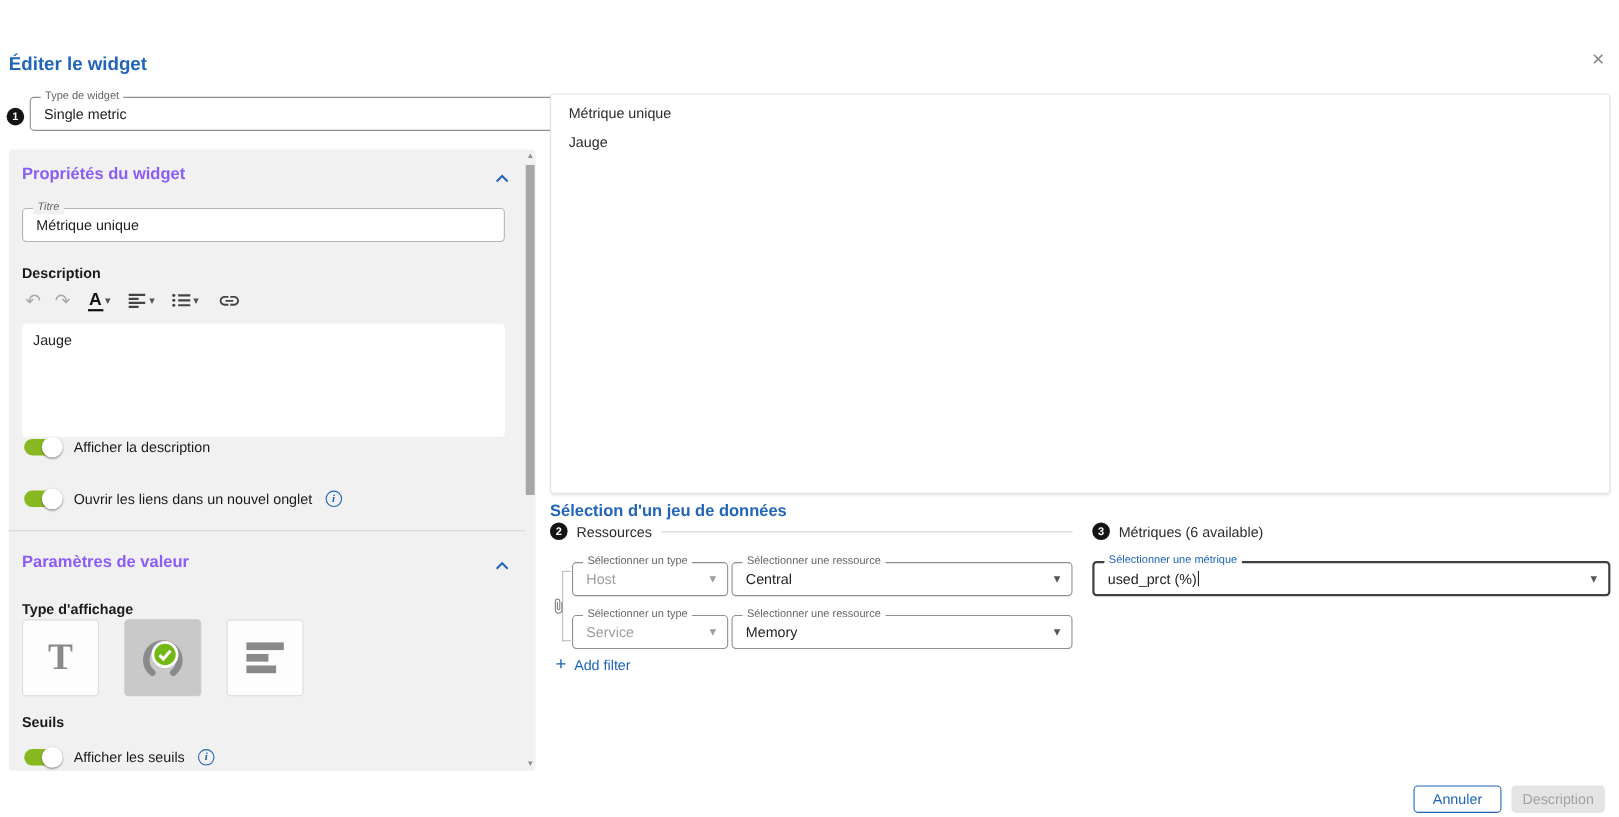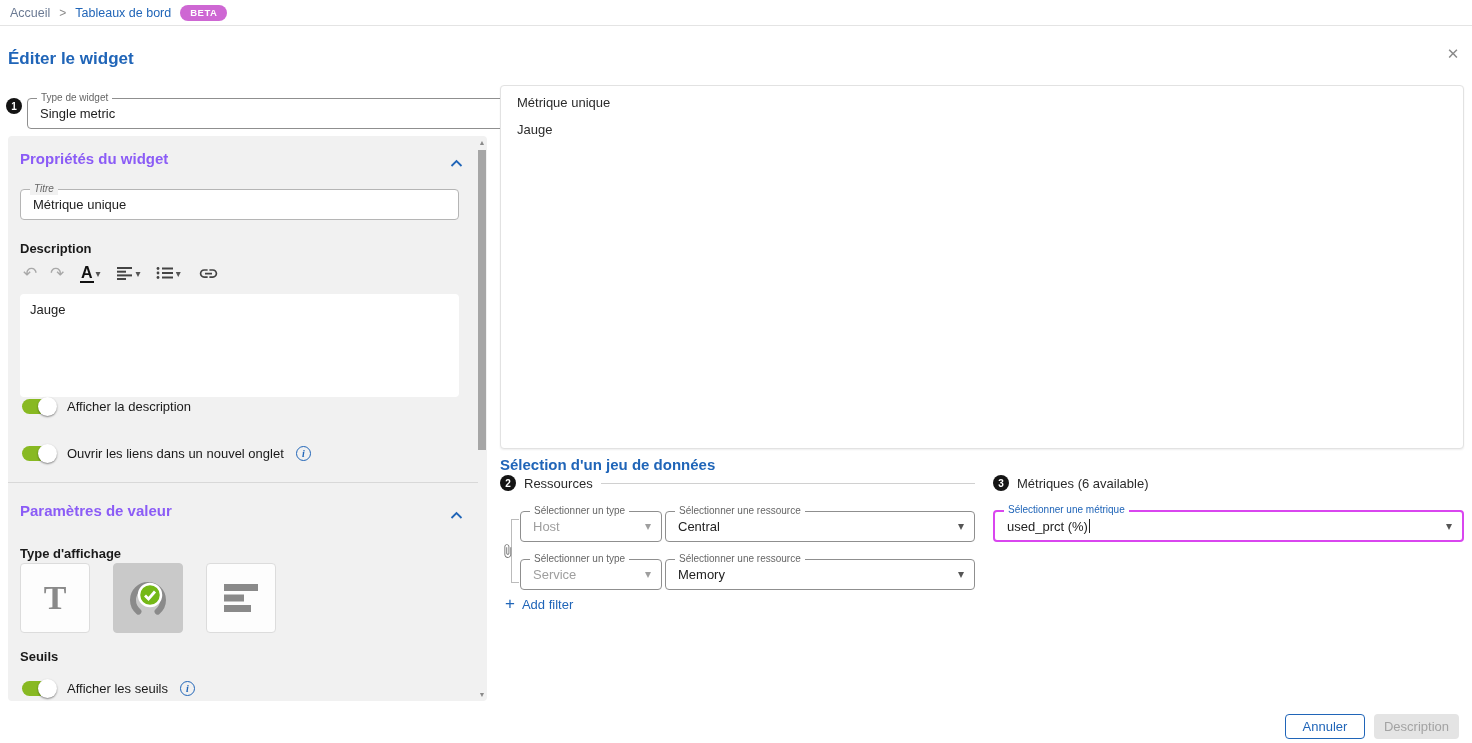--- a/index.html
+++ b/index.html
@@ -20,21 +20,21 @@
 
   .step-badge { width:16px; height:16px; border-radius:50%; background:#141414; color:#fff; font-size:10px; font-weight:bold; display:inline-flex; align-items:center; justify-content:center; flex:0 0 auto; }
 
   
   .nfield { position:absolute; background:#fff; border:1px solid #8f8f8f; border-radius:4px; height:31px; }
   .nfield .nlabel { position:absolute; top:-7px; left:9px; font-size:10px; color:#666; background:#fff; padding:0 4px; line-height:12px; white-space:nowrap; }
   .nfield .nvalue { position:absolute; left:12px; top:7px; font-size:13px; color:#222; white-space:nowrap; }
   .nfield .ncaret { position:absolute; right:10px; top:7px; font-size:12px; color:#555; }
   .nfield.gray-label-bg .nlabel { background:#f1f1f1;font-style:italic; }
   .nfield.disabled .nvalue, .nfield.disabled .ncaret { color:#9e9e9e; }
-  .nfield.focused { border:2px solid #d946ef; }
+  .nfield.focused { border:2px solid #404040; }
   .nfield.focused .nlabel { color:#2065b8; top:-8px; }
   .text-caret { display:inline-block; width:1px; height:14px; background:#222; vertical-align:-2px; margin-left:1px; }
 
   
   .panel { position:absolute; left:8px; top:136px; width:479px; height:565px; background:#f1f1f1; border-radius:4px; }
   .sec-head { position:absolute; left:12px; font-size:15px; font-weight:bold; color:#8b5cf6; }
   .sec-chevron { position:absolute; right:24px; }
   .bold-label { position:absolute; left:12px; font-size:13px; font-weight:bold; color:#1a1a1a; }
   .toolbar { position:absolute; left:12px; top:124px; height:26px; display:flex; align-items:center; gap:7px; }
   .tb-btn { display:flex; align-items:center; justify-content:center; height:24px; min-width:20px; color:#444; }
@@ -78,32 +78,26 @@
 
   
   .btn-cancel { position:absolute; left:1285px; top:714px; width:80px; height:25px; border:1px solid #2065b8; border-radius:4px; background:#fff; color:#2065b8; font-size:13px; font-weight:500; display:flex; align-items:center; justify-content:center; cursor:pointer; }
   .btn-save { position:absolute; left:1374px; top:714px; width:85px; height:25px; border:none; border-radius:4px; background:#e4e4e4; color:#a3a3a3; font-size:13px; font-weight:500; display:flex; align-items:center; justify-content:center; }
 </style>
 </head>
 <body>
 
 <div class="app">
 
-  <div class="crumbbar">
-    <span class="crumb-home">Accueil</span>
-    <span class="crumb-sep">&gt;</span>
-    <span class="crumb-section">Tableaux de bord</span>
-    <span class="beta-pill">BETA</span>
-  </div>
 
   <div class="modal-title">Éditer le widget</div>
   <div class="close-btn">✕</div>
 
   <span class="step-badge" style="position:absolute;left:6px;top:98px;">1</span>
-  <div class="nfield" style="left:27px;top:98px;width:521px;">
+  <div class="nfield" style="left:27px;top:88px;width:521px;">
     <span class="nlabel">Type de widget</span>
     <span class="nvalue">Single metric</span>
     <span class="ncaret">▾</span>
   </div>
 
   <div class="panel">
 
     <div class="sec-head" style="top:14px;">Propriétés du widget</div>
     <span class="sec-chevron" style="top:18px;">
       <svg width="13" height="9" viewBox="0 0 13 9">

